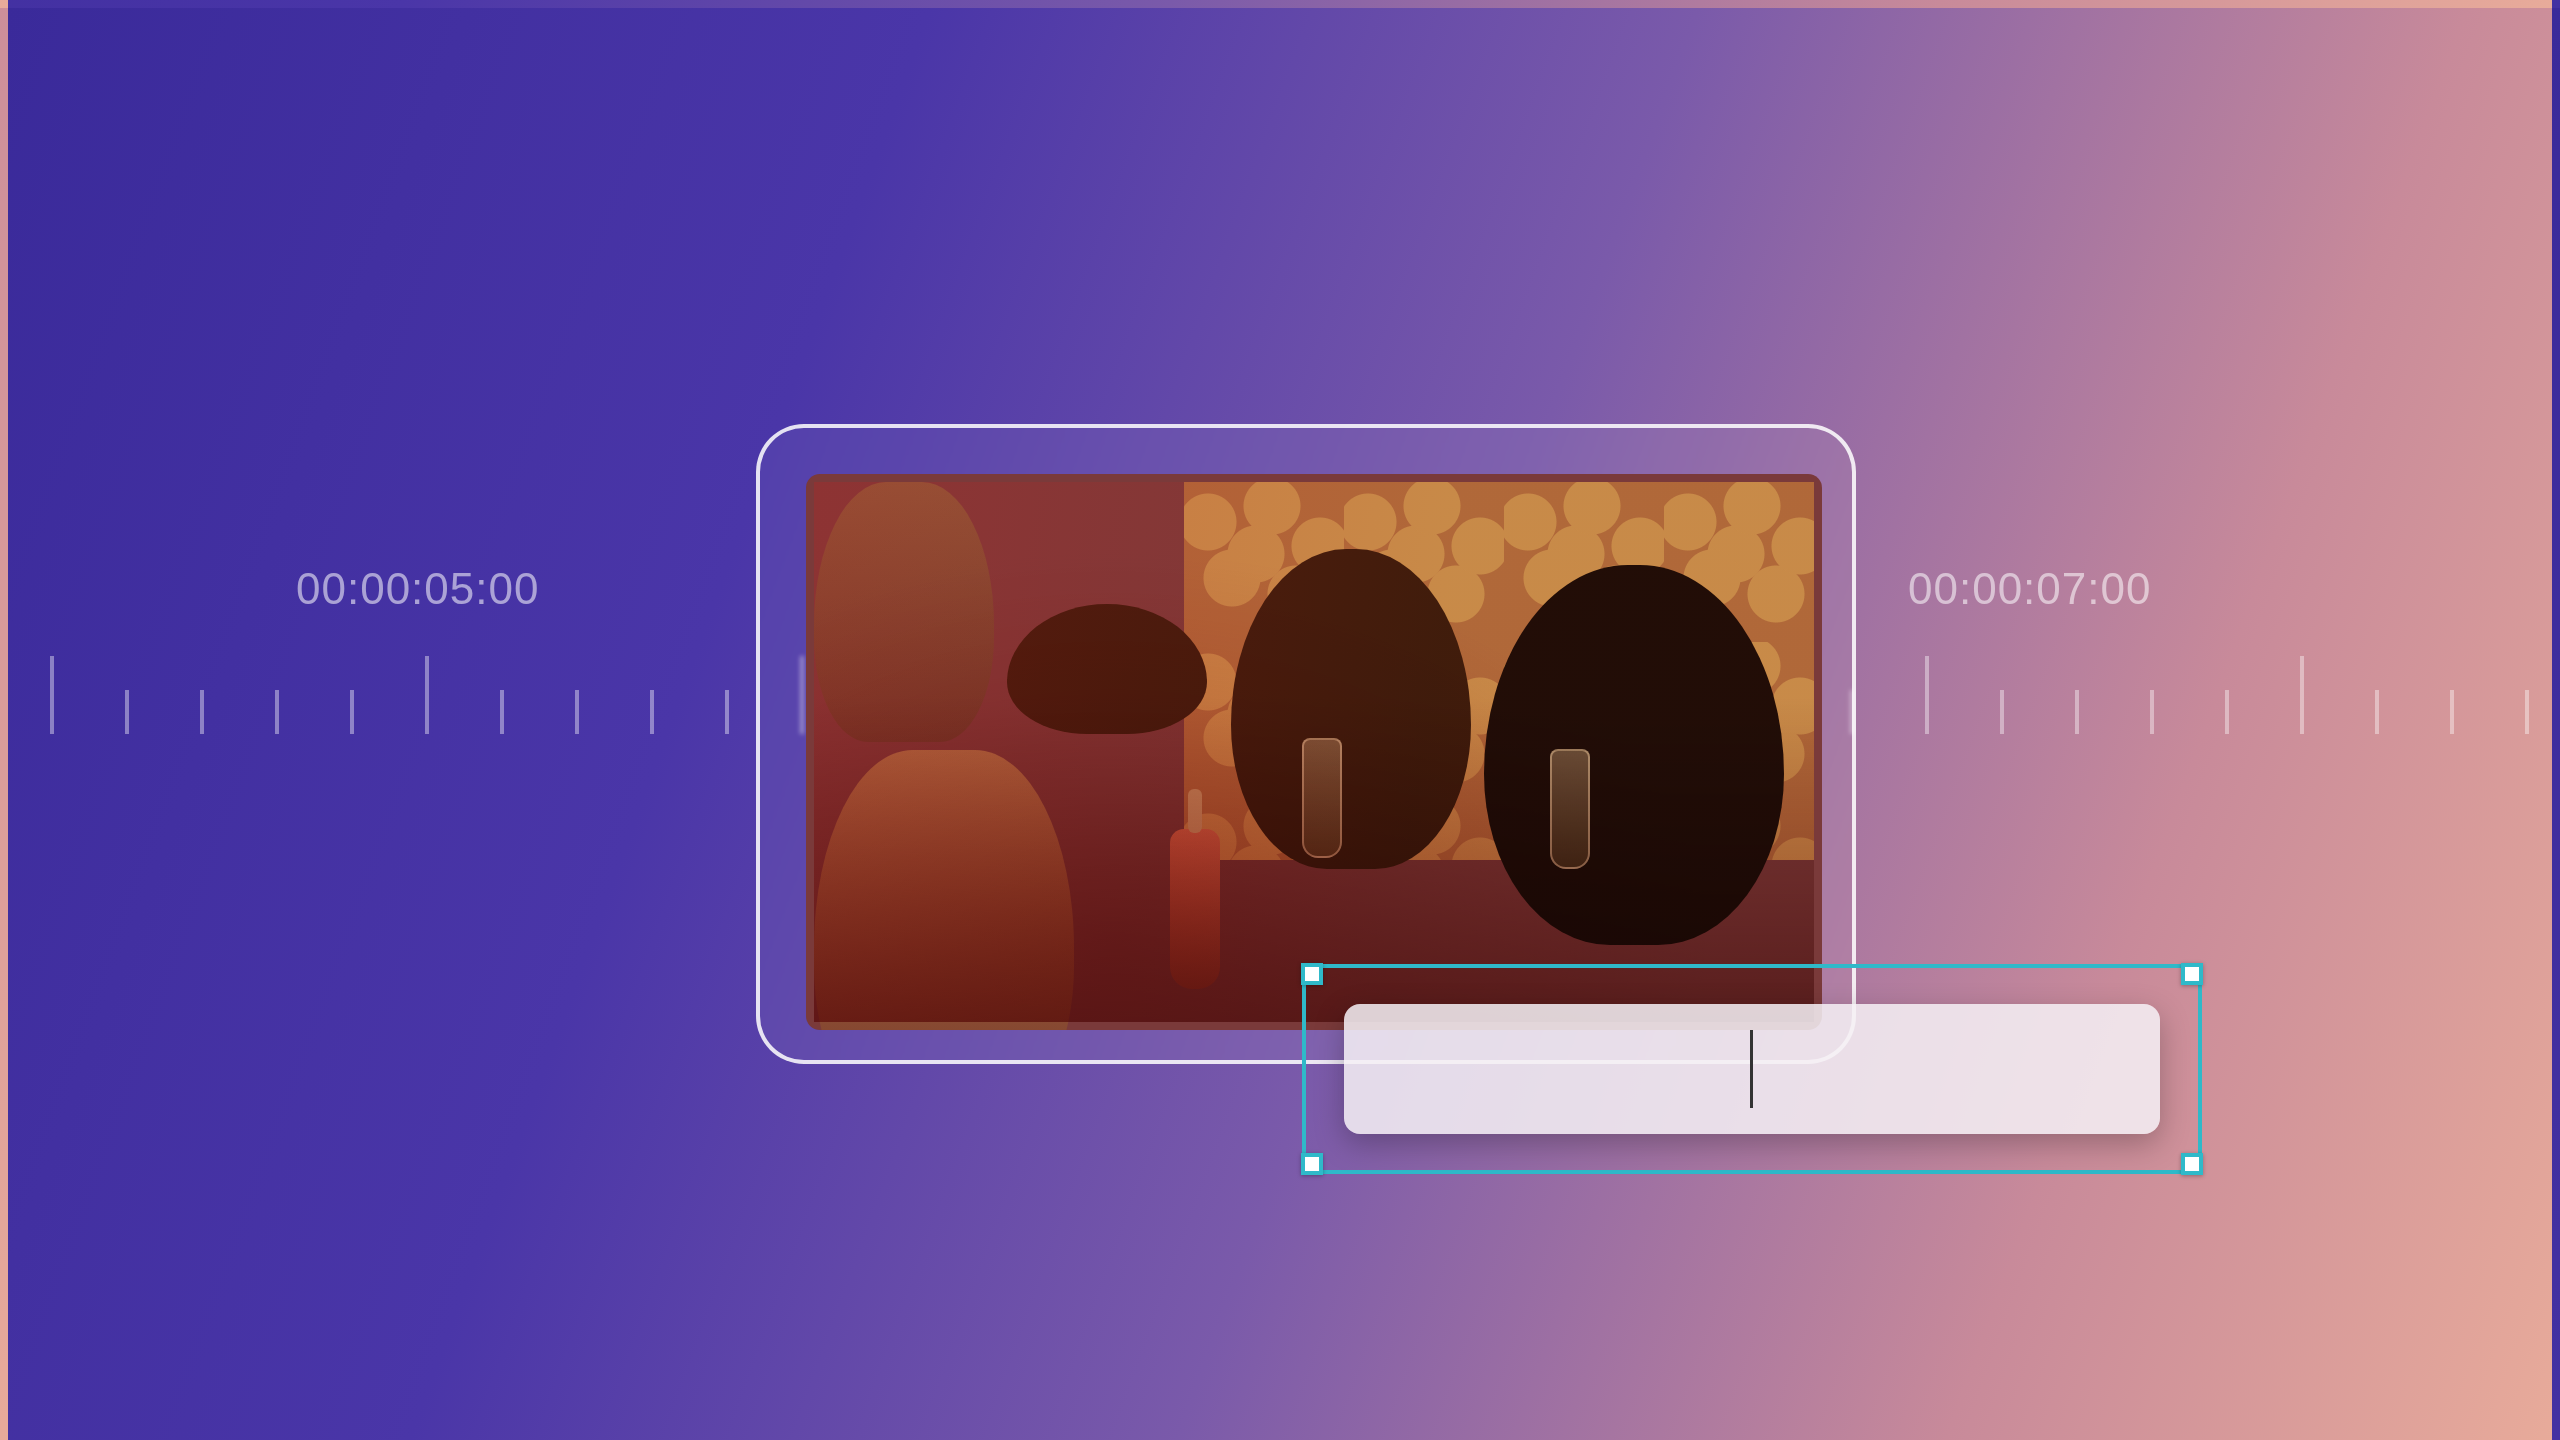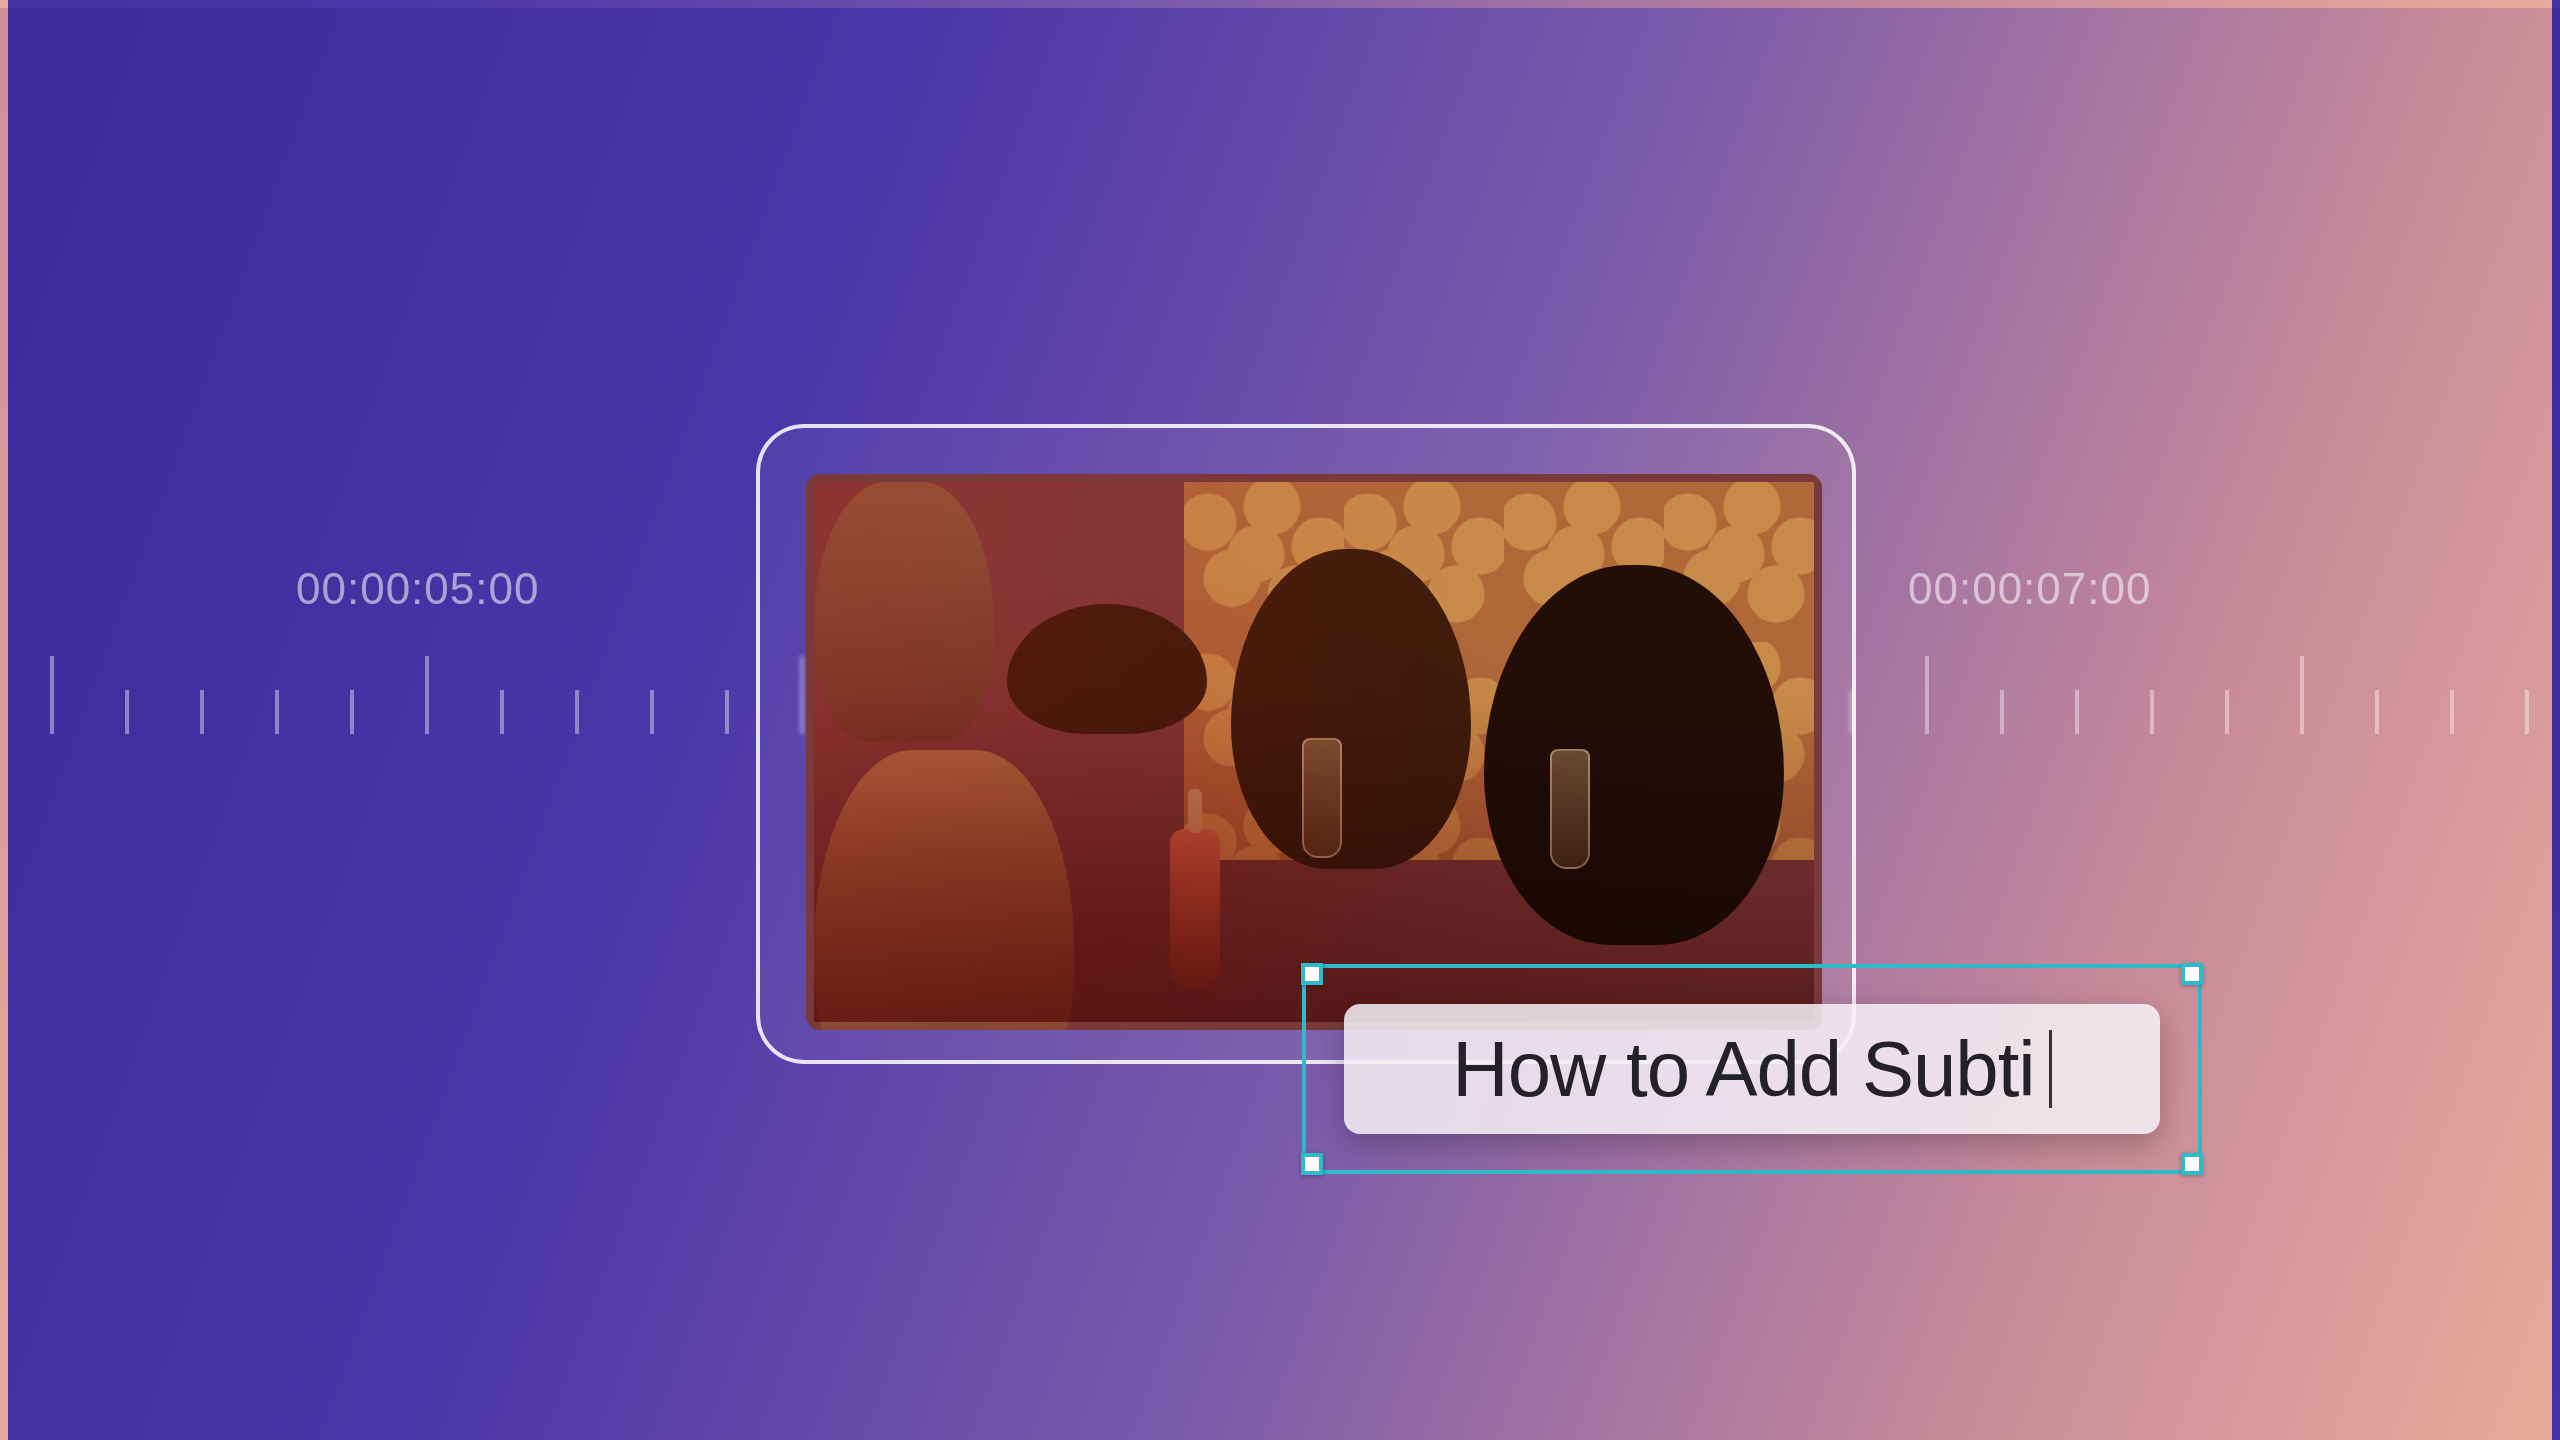--- a/index.html
+++ b/index.html
@@ -198,20 +198,19 @@
     <div class="bottle"></div>
     <div class="glass g1"></div>
     <div class="glass g2"></div>
     <div class="tint"></div>
     <div class="redwash"></div>
   </div>
 </div>
 
 <div class="subbox">
   <div class="subinner">
-    <span class="subtext">How to Add Subti</span>
       <span class="caret"></span>
   </div>
   <div class="handle h-tl"></div>
   <div class="handle h-tr"></div>
   <div class="handle h-bl"></div>
   <div class="handle h-br"></div>
 </div>
 
 </body></html>

